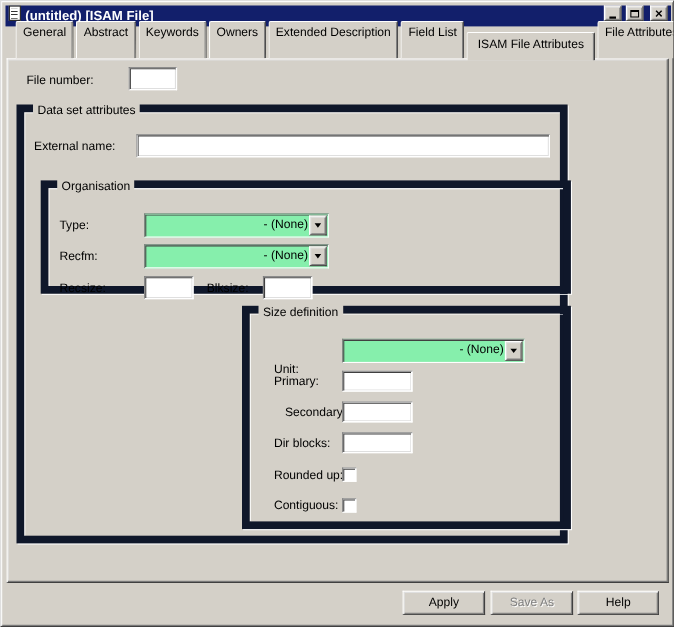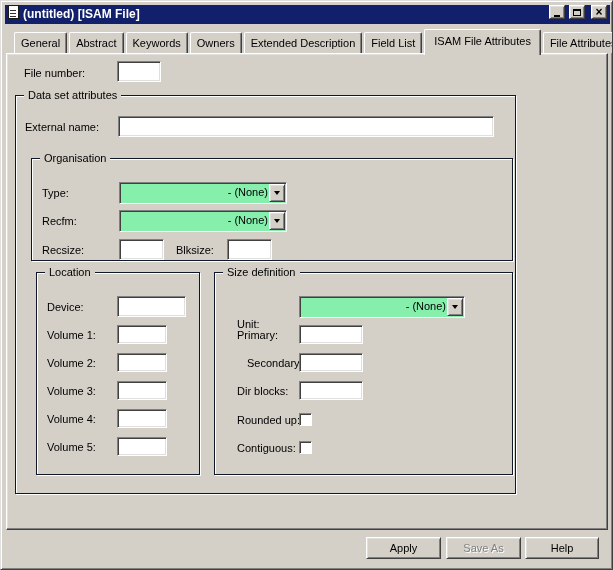--- a/index.html
+++ b/index.html
@@ -37,41 +37,41 @@
   .caption-btn.close{margin-left:2px;}
   .glyph-min{width:6px;height:2px;background:#000;margin-top:7px;}
   .glyph-max{width:8px;height:7px;border:1px solid #000;border-top-width:2px;}
   .glyph-close{font-size:12px;font-weight:bold;color:#000;line-height:10px;}
   
   .tabstrip{
     position:absolute;left:13px;top:30px;height:22px;
     display:flex;align-items:flex-end;z-index:3;
   }
   .tab{
-    height:21px;line-height:20px;padding:0 6px;font-size:11px;color:#000;
+    height:34px;line-height:20px;padding:0 6px;font-size:11px;color:#000;
     background:var(--dialog-bg);
     border:1px solid;border-color:#ffffff #404040 #ffffff #ffffff;border-bottom:none;
     border-radius:2px 2px 0 0;
     box-shadow:inset -1px 0 0 #808080;
     margin-right:2px;white-space:nowrap;cursor:default;
   }
   .tab.active{
     height:26px;line-height:23px;margin-bottom:-2px;padding:0 9px;
     position:relative;z-index:4;
   }
   
   .panel{
     position:absolute;left:5px;top:52px;width:602px;height:477px;
     background:var(--dialog-bg);
     border:1px solid;border-color:#ffffff #404040 #404040 #ffffff;
     box-shadow:inset -1px -1px 0 #808080, inset 1px 1px 0 #dfdfdf;
     z-index:1;
   }
   .group{
-    position:absolute;border:1px solid #0f172a;
+    position:absolute;border:7px solid #0f172a;
     box-shadow:1px 1px 0 #ffffff, inset 1px 1px 0 #ffffff;
   }
   .legend{
     position:absolute;top:-8px;left:8px;background:var(--dialog-bg);
     padding:0 4px;font-size:11px;line-height:15px;color:#000;white-space:nowrap;
   }
   .lbl{position:absolute;font-size:11px;color:#000;white-space:nowrap;line-height:14px;}
   .tb{
     position:absolute;background:#ffffff;
     border:1px solid;border-color:#808080 #ffffff #ffffff #808080;
@@ -166,41 +166,20 @@
               <span class="arrow-down"></span>
             </span>
         </div>
 
         <span class="lbl" style="left:10px;top:84px;">Recsize:</span>
         <input class="tb" style="left: 87px; top: 80px; width: 45px;" value="">
         <span class="lbl" style="left:144px;top:84px;">Blksize:</span>
         <input class="tb" style="left: 195px; top: 80px; width: 45px;" value="">
       </div>
 
-      <div class="group" style="left:20px;top:176px;width:164px;height:203px;">
-        <span class="legend">Location</span>
-
-        <span class="lbl" style="left:10px;top:27px;">Device:</span>
-        <input class="tb" style="left: 80px; top: 23px; width: 69px;" value="">
-
-        <span class="lbl" style="left:10px;top:55px;">Volume 1:</span>
-        <input class="tb" style="left: 80px; top: 52px; width: 50px; height: 19px;" value="">
-
-        <span class="lbl" style="left:10px;top:83px;">Volume 2:</span>
-        <input class="tb" style="left: 80px; top: 80px; width: 50px; height: 19px;" value="">
-
-        <span class="lbl" style="left:10px;top:111px;">Volume 3:</span>
-        <input class="tb" style="left: 80px; top: 108px; width: 50px; height: 19px;" value="">
-
-        <span class="lbl" style="left:10px;top:139px;">Volume 4:</span>
-        <input class="tb" style="left: 80px; top: 136px; width: 50px; height: 19px;" value="">
-
-        <span class="lbl" style="left:10px;top:167px;">Volume 5:</span>
-        <input class="tb" style="left: 80px; top: 164px; width: 50px; height: 19px;" value="">
-      </div>
 
       <div class="group" style="left:198px;top:176px;width:299px;height:203px;">
         <span class="legend">Size definition</span>
 
         <span class="lbl" style="left:22px;top:44px;">Unit:</span>
         <div class="combo" style="left:84px;top:23px;width:166px;">
           <span class="combo-value">- (None)</span>
           <span class="combo-btn">
               <span class="arrow-down"></span>
             </span>

